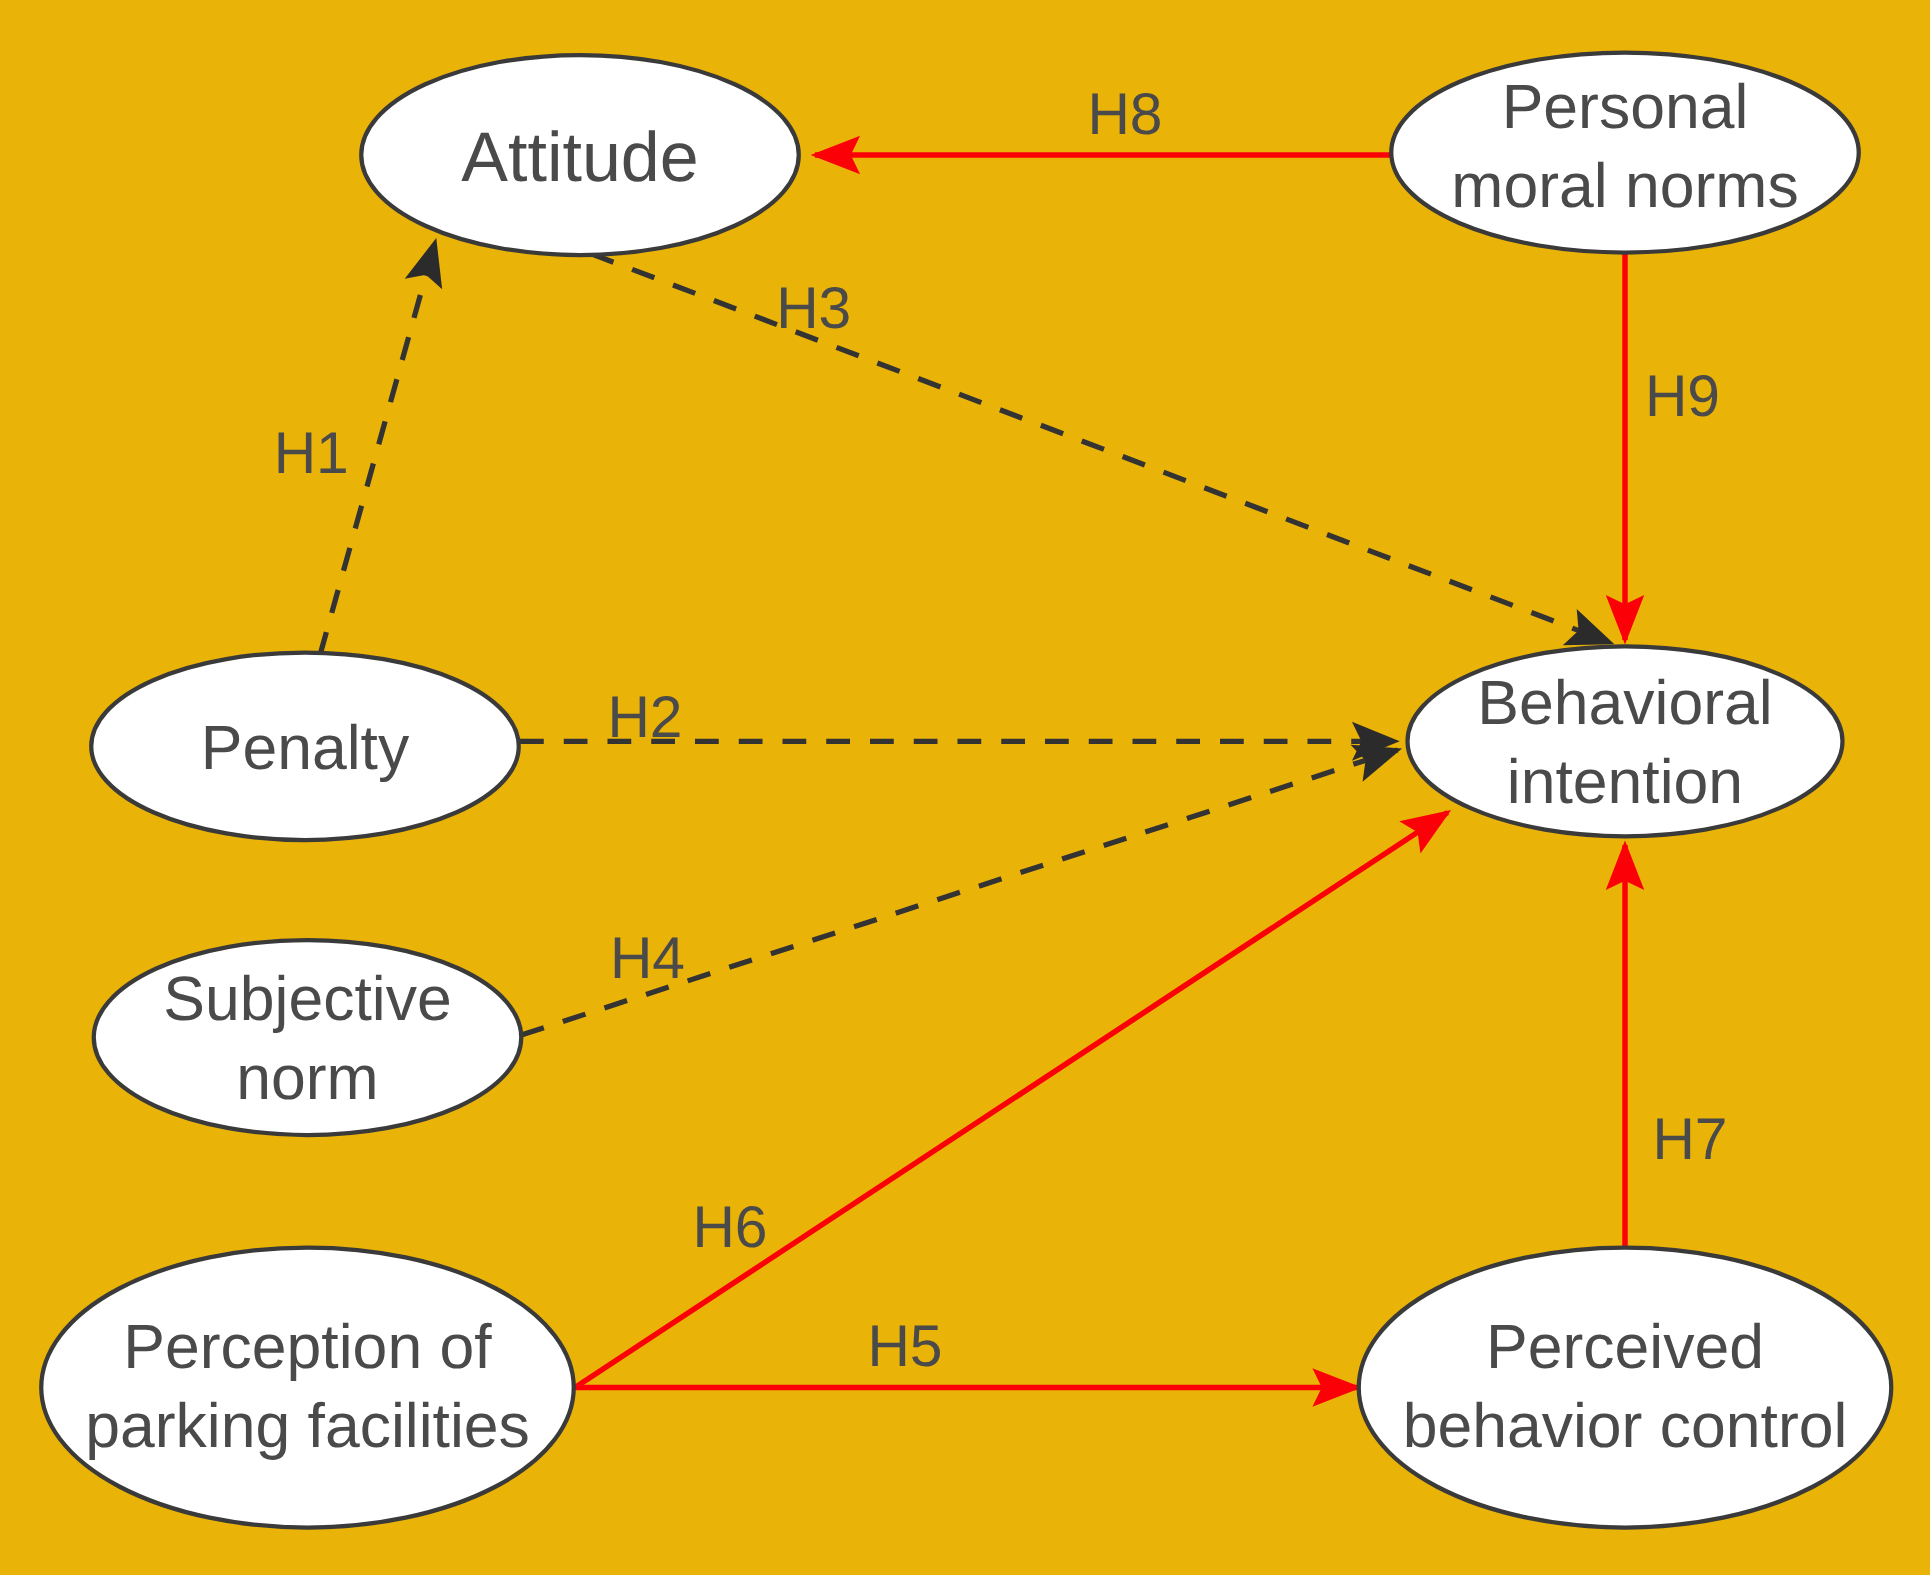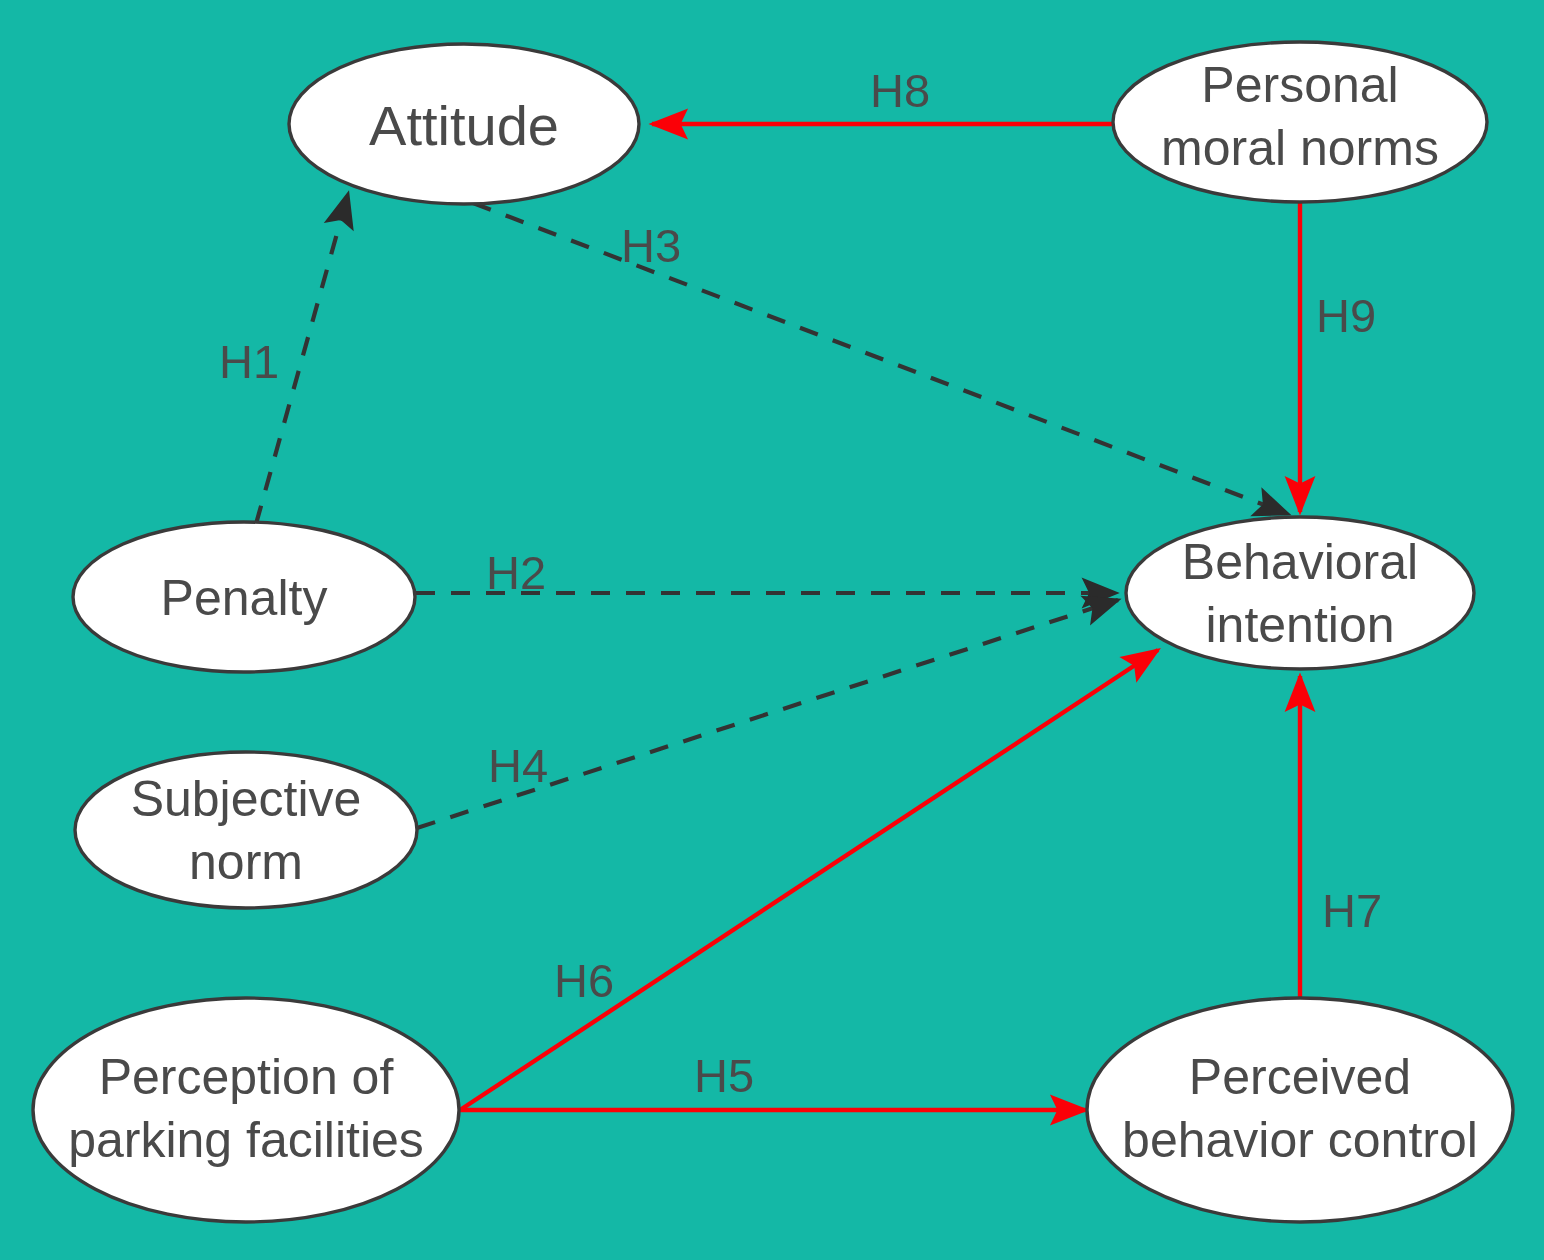--- a/index.html
+++ b/index.html
@@ -8,21 +8,21 @@
     padding: 0;
     background: #ffffff;
   }
   body {
     font-family: "Liberation Sans", sans-serif;
   }
   #canvas {
     position: relative;
     width: 1544px;
     height: 1260px;
-    background: #14b8a6;
+    background: #eab308;
     overflow: hidden;
   }
   #diagram-svg {
     position: absolute;
     top: 0;
     left: 0;
     width: 1544px;
     height: 1260px;
   }
   .node-ellipse {

